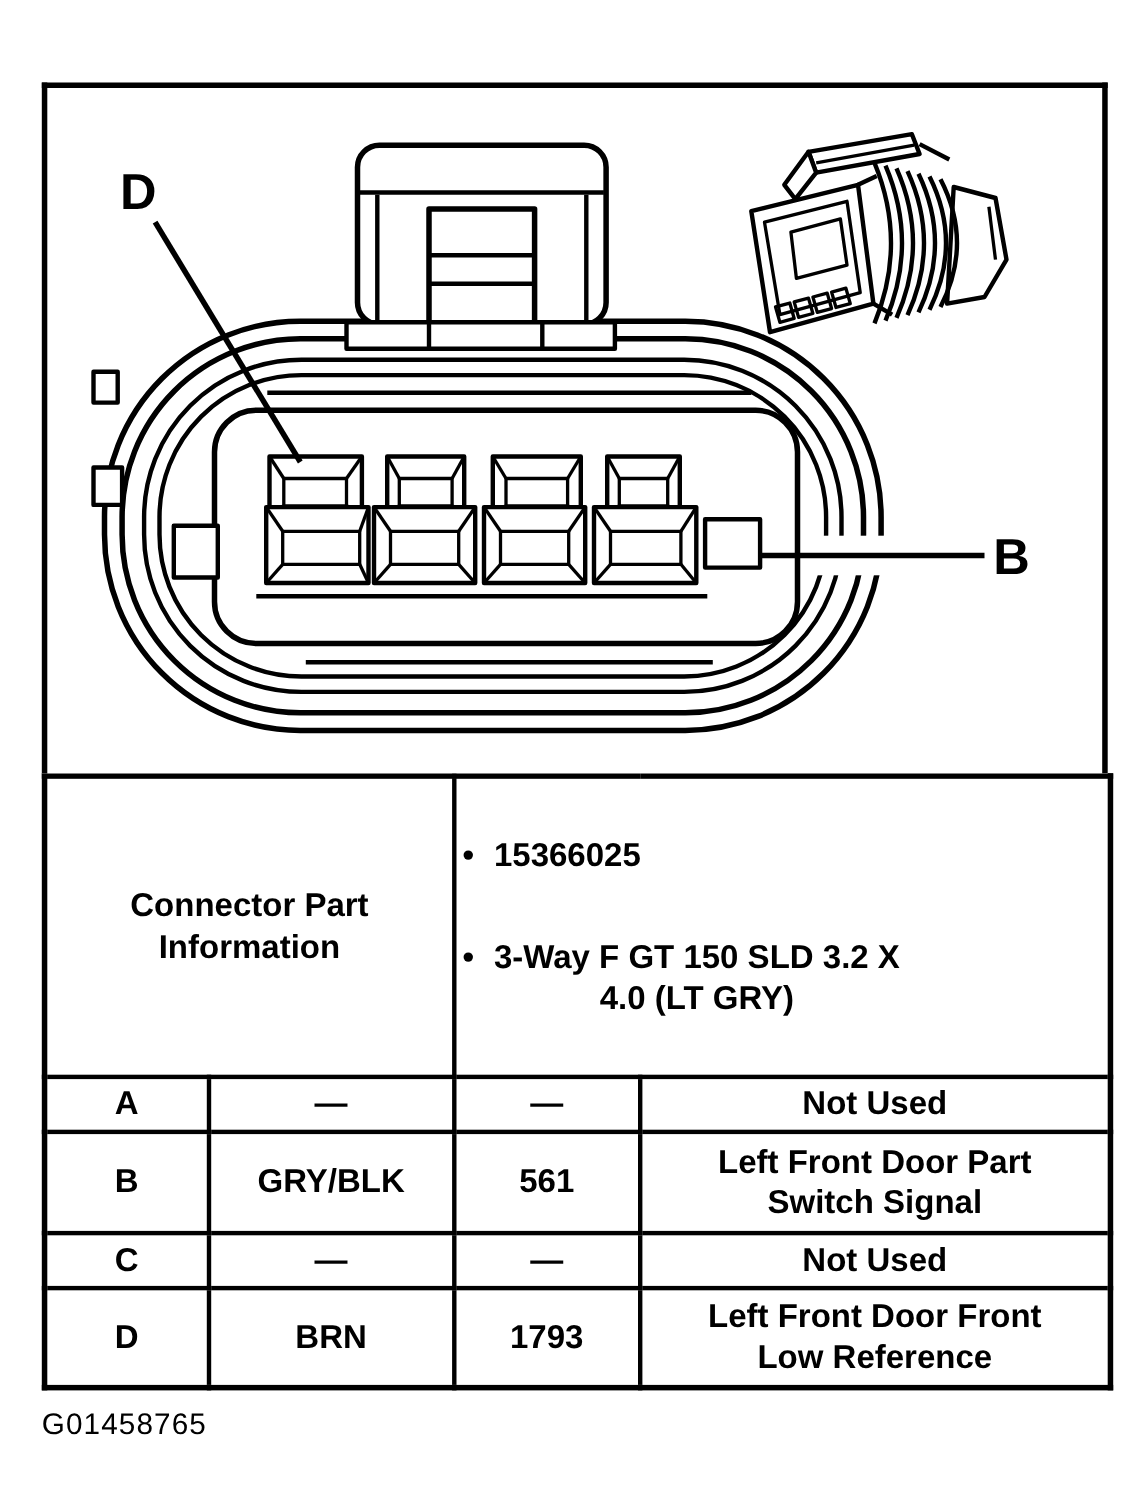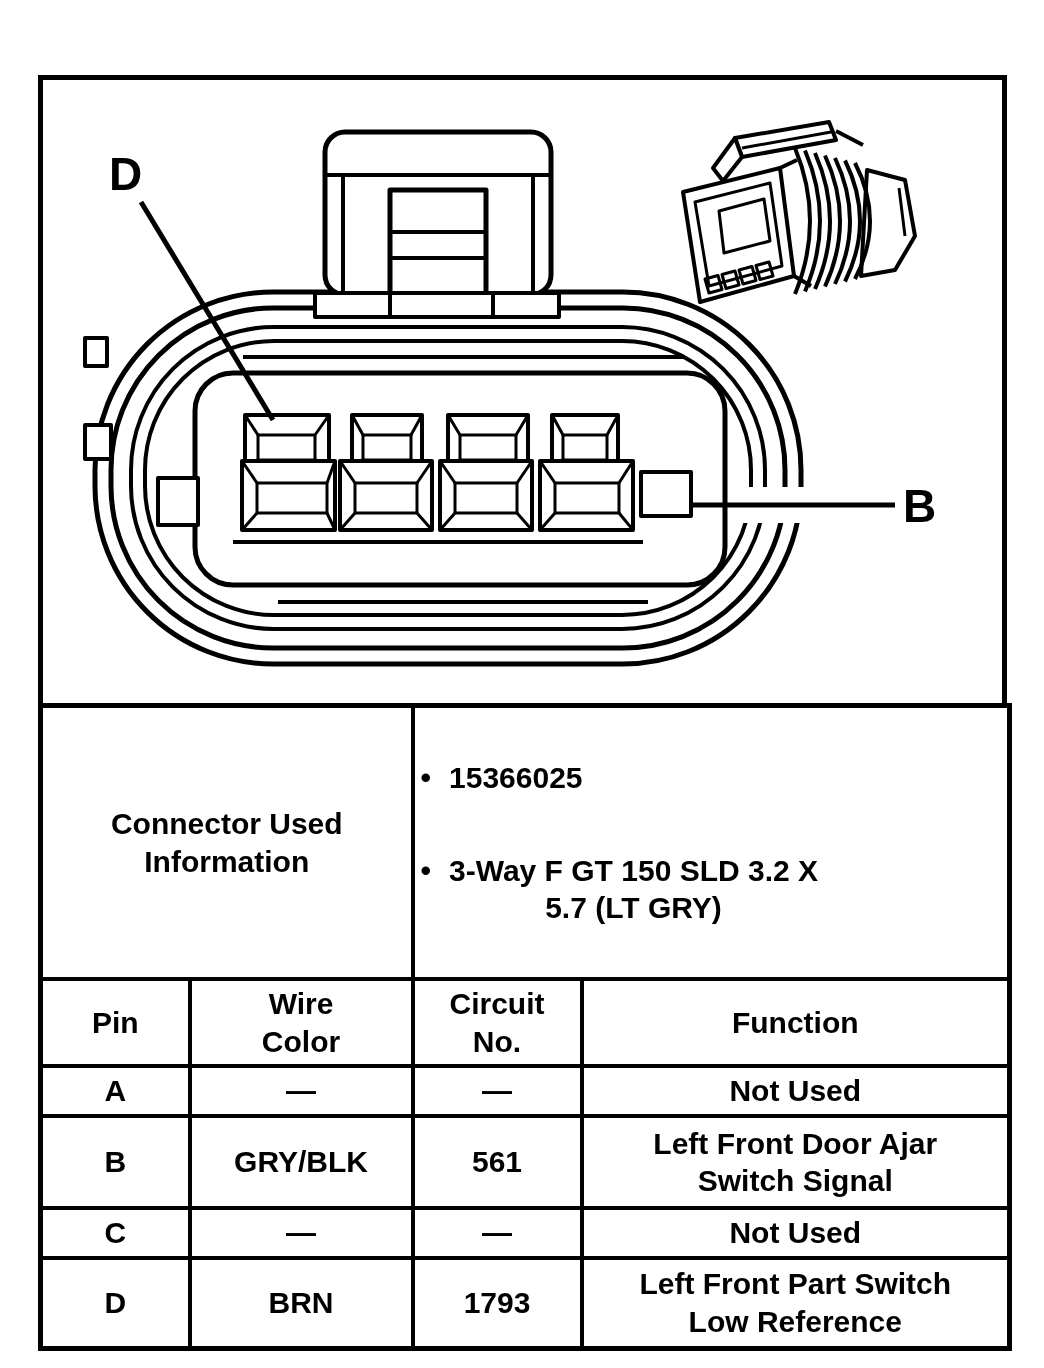--- a/index.html
+++ b/index.html
@@ -167,59 +167,51 @@
 
     <table class="ctable">
       <colgroup>
           <col style="width:149px">
           <col style="width:223px">
           <col style="width:169px">
           <col style="width:428px">
         </colgroup>
       <tbody>
           <tr style="height:146px;">
-        <td colspan="2" class="partinfo-title">Connector Used Information</td>
+        <td colspan="2" class="partinfo-title">Connector Part Information</td>
         <td colspan="2" class="partinfo-bullets">
           <div class="bullet">15366025</div>
           <div class="bullet">3-Way F GT 150 SLD 3.2 X
-5.7 (LT GRY)</div>
+4.0 (LT GRY)</div>
         </td>
-      </tr>
-      <tr style="height:86px;">
-        <td class="hdr">Pin</td>
-        <td class="hdr">Wire
-Color</td>
-        <td class="hdr">Circuit
-No.</td>
-        <td class="hdr">Function</td>
       </tr>
       <tr style="height:50px;">
         <td>A</td>
         <td>—</td>
         <td>—</td>
         <td class="func">Not Used</td>
       </tr>
       <tr style="height:92px;">
         <td>B</td>
         <td>GRY/BLK</td>
         <td>561</td>
-        <td class="func">Left Front Door Ajar
+        <td class="func">Left Front Door Part
 Switch Signal</td>
       </tr>
       <tr style="height:50px;">
         <td>C</td>
         <td>—</td>
         <td>—</td>
         <td class="func">Not Used</td>
       </tr>
       <tr style="height:90px;">
         <td>D</td>
         <td>BRN</td>
         <td>1793</td>
-        <td class="func">Left Front Part Switch
+        <td class="func">Left Front Door Front
 Low Reference</td>
       </tr>
     </tbody>
       </table>
 
     <div class="figure-id">G01458765</div>
   </div>
 </div>
 
 </body></html>

